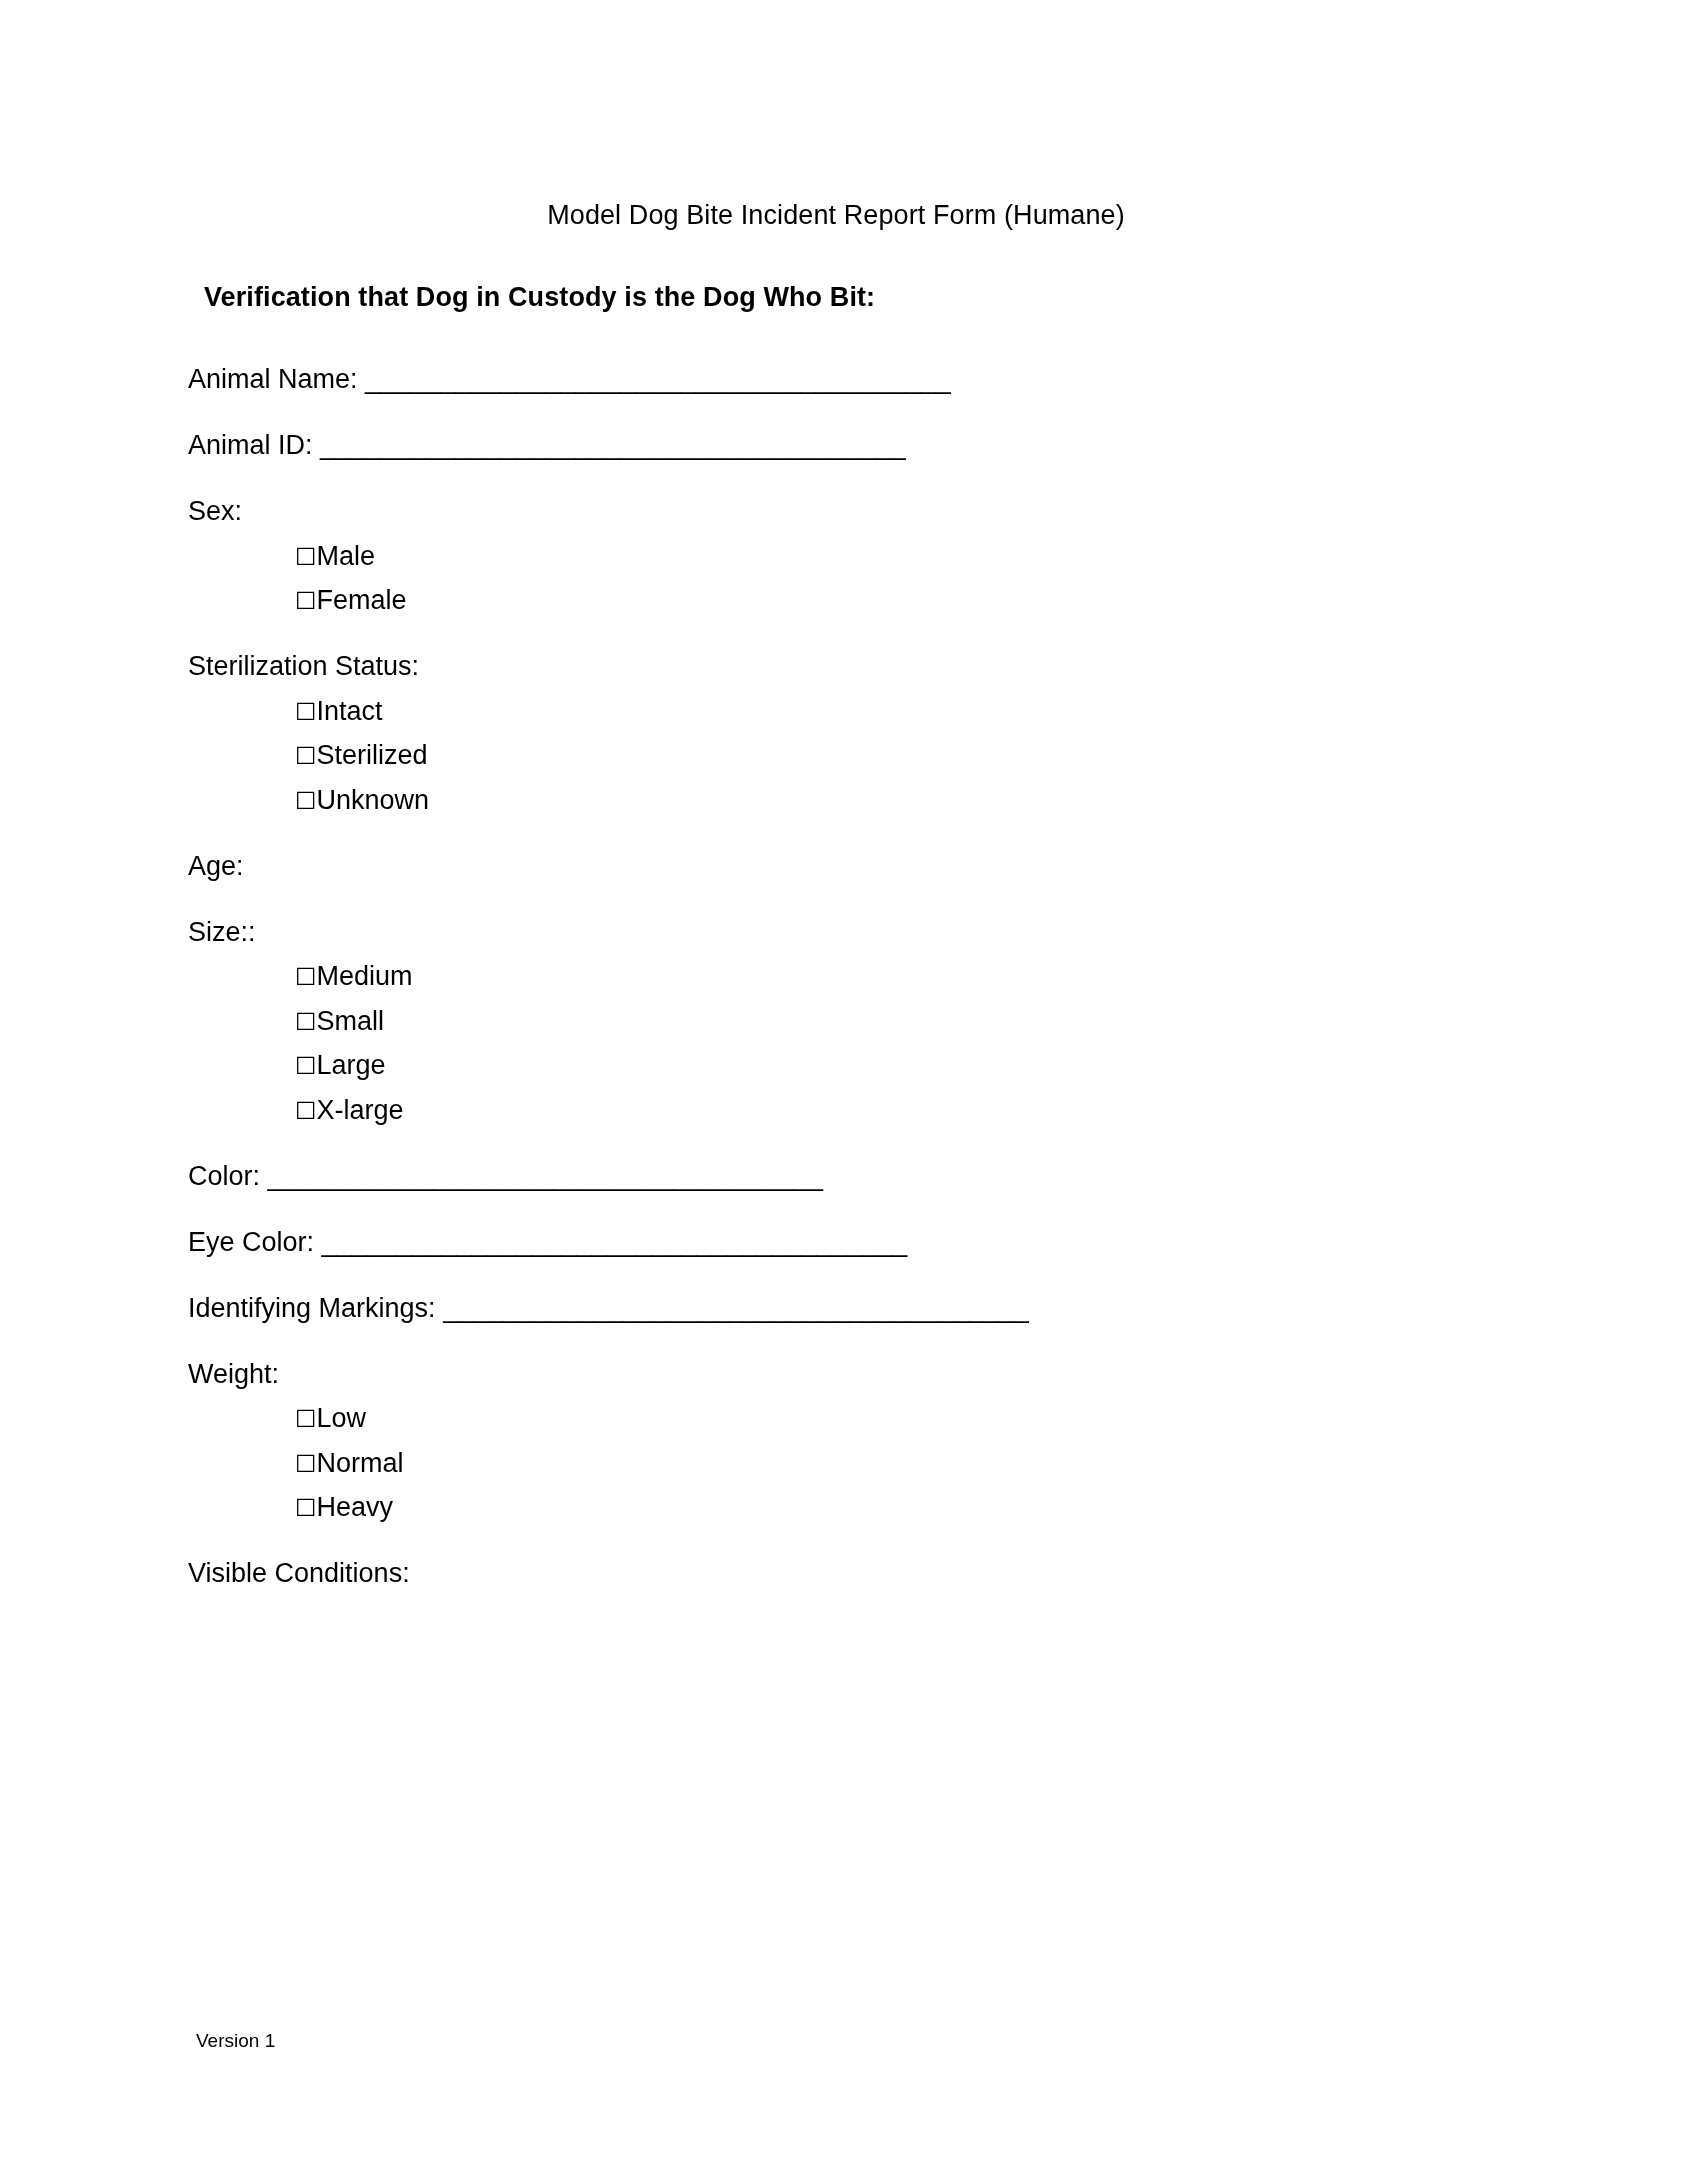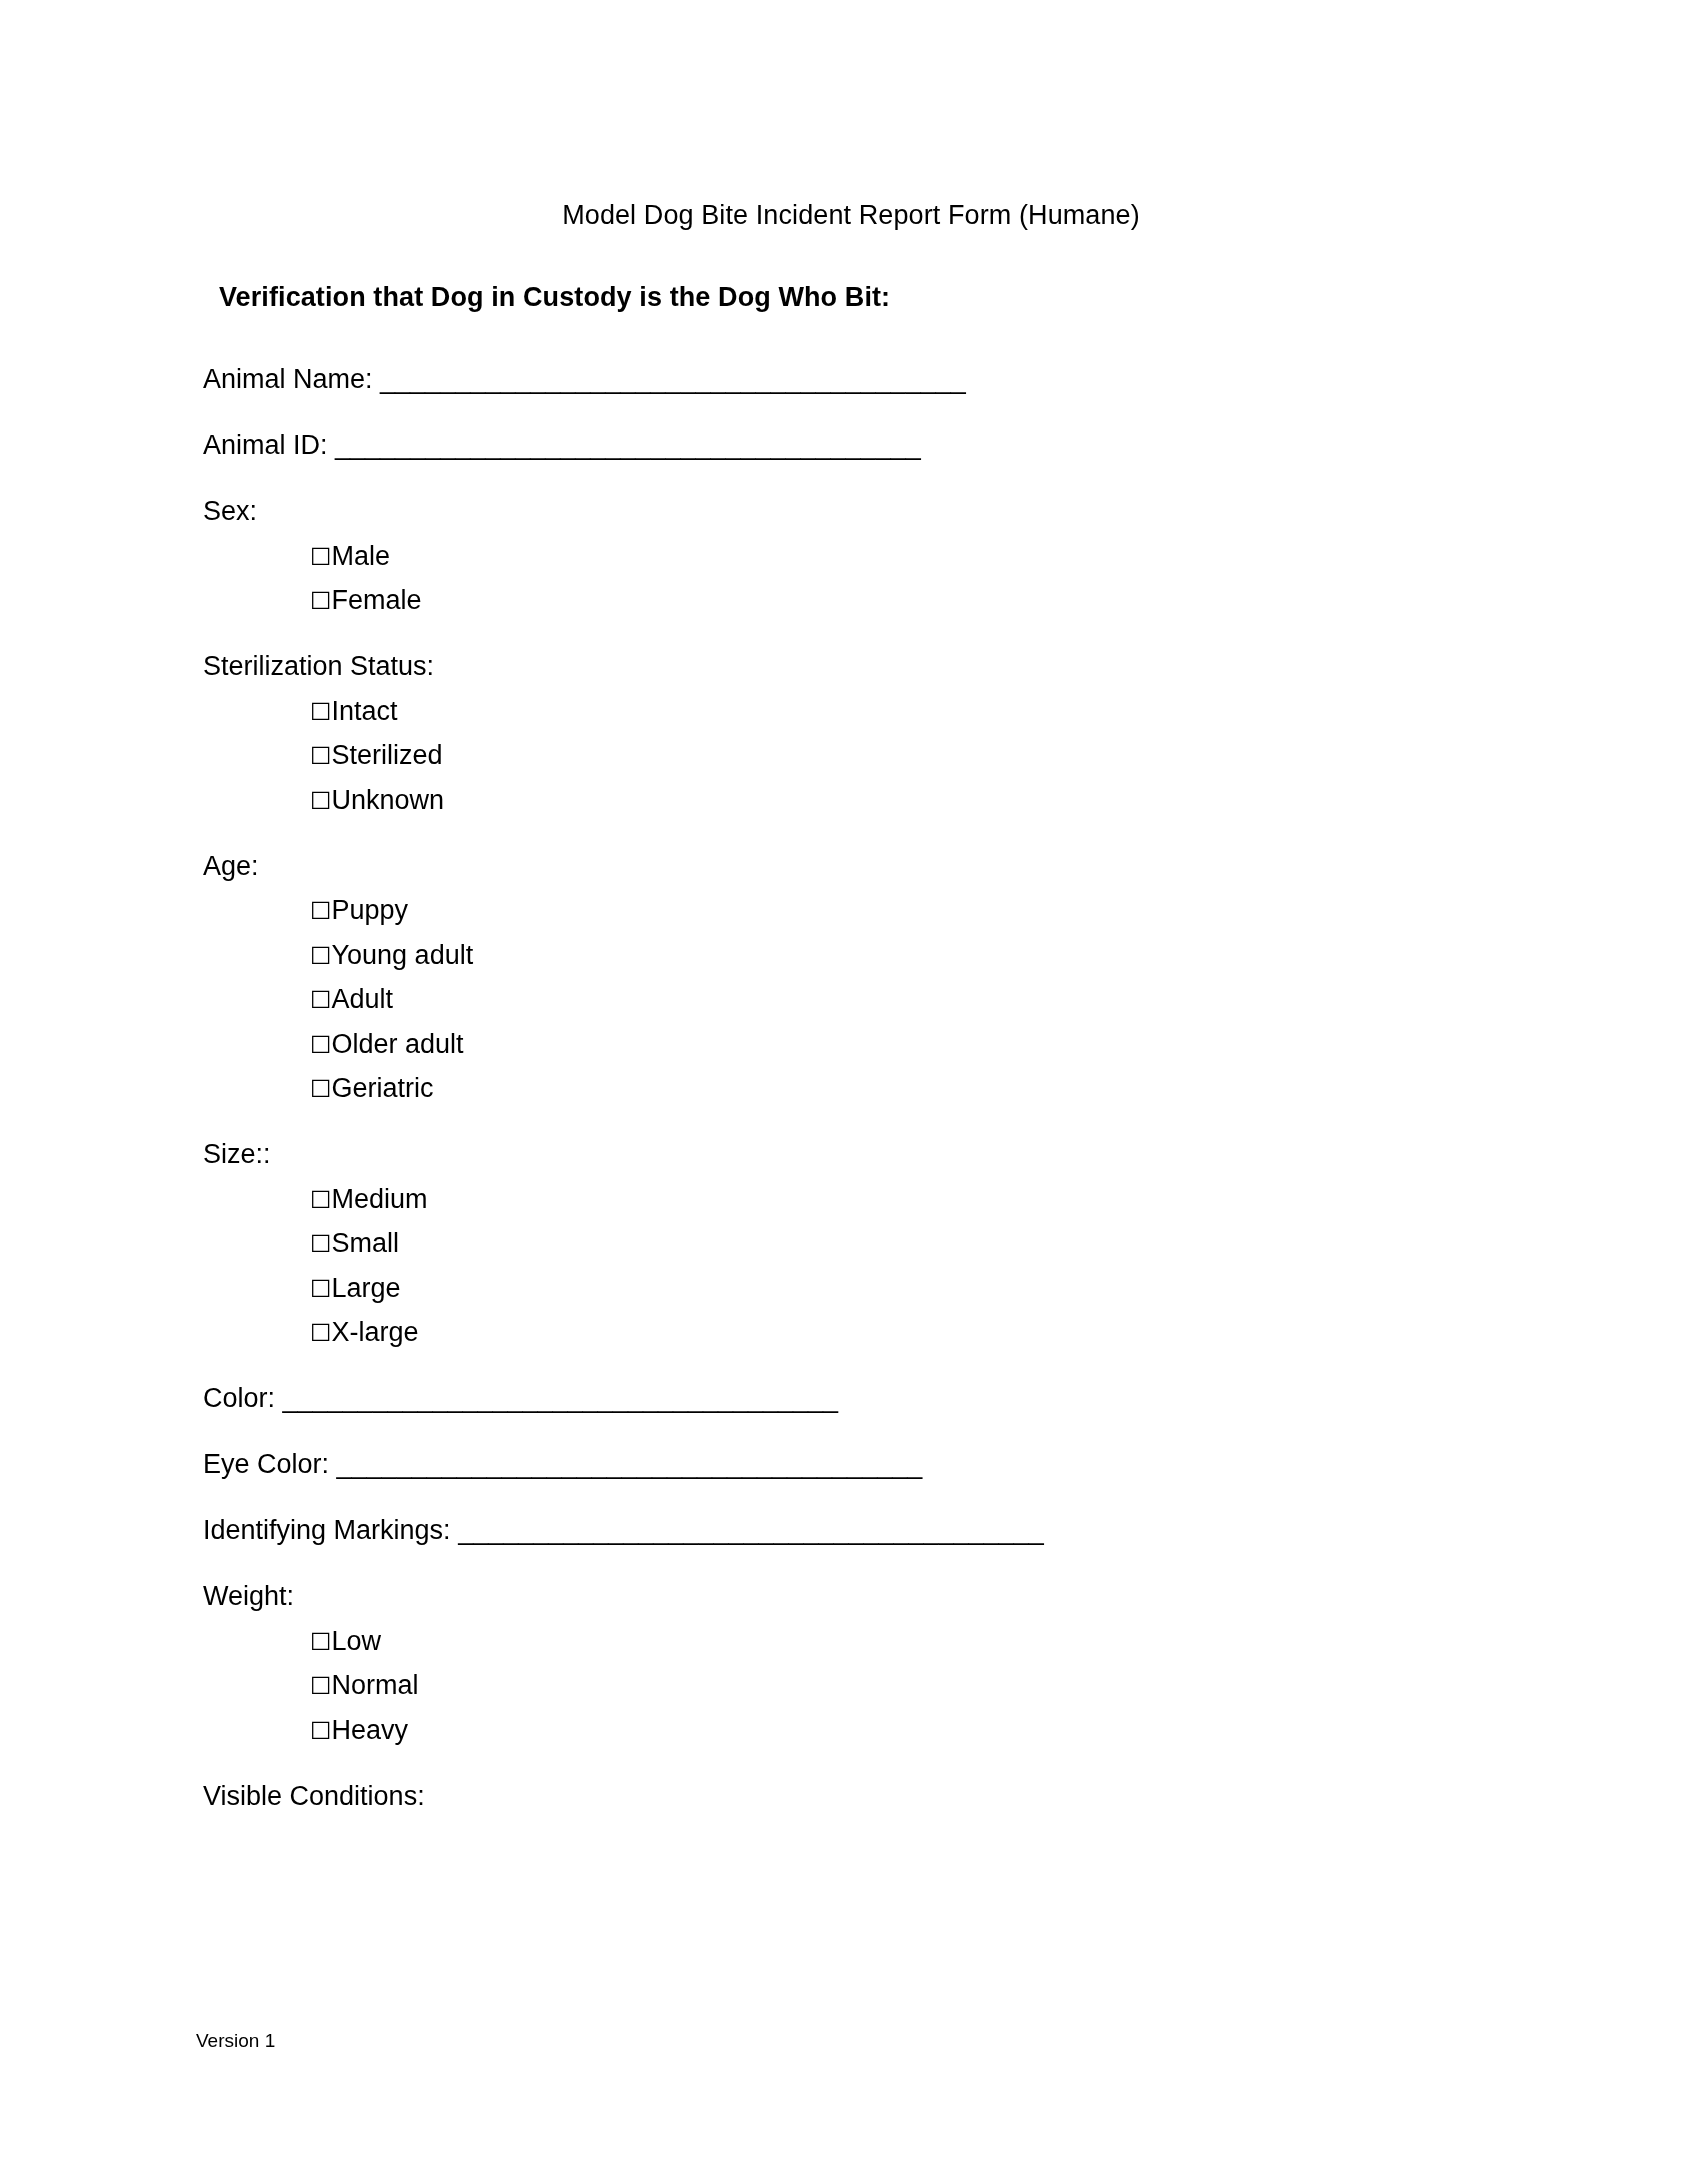--- a/index.html
+++ b/index.html
@@ -16,21 +16,21 @@
     background: #ffffff;
     box-sizing: border-box;
     font-family: "Liberation Sans", sans-serif;
     color: #000000;
     overflow: hidden;
   }
 
   
   .content {
     position: absolute;
-    left: 203px;
+    left: 188px;
     top: 0;
     width: 1296px;
   }
 
   .doc-title {
     text-align: center;
     font-size: 27px;
     line-height: 1.0;
     font-weight: normal;
     margin: 0;
@@ -120,27 +120,20 @@
     </ul>
 
     <div class="group-label">Sterilization Status:</div>
     <ul class="option-list">
       <li class="option-row"><span class="checkbox-glyph">☐</span><span>Intact</span></li>
       <li class="option-row"><span class="checkbox-glyph">☐</span><span>Sterilized</span></li>
       <li class="option-row"><span class="checkbox-glyph">☐</span><span>Unknown</span></li>
     </ul>
 
     <div class="group-label">Age:</div>
-    <ul class="option-list">
-      <li class="option-row"><span class="checkbox-glyph">☐</span><span>Puppy</span></li>
-      <li class="option-row"><span class="checkbox-glyph">☐</span><span>Young adult</span></li>
-      <li class="option-row"><span class="checkbox-glyph">☐</span><span>Adult</span></li>
-      <li class="option-row"><span class="checkbox-glyph">☐</span><span>Older adult</span></li>
-      <li class="option-row"><span class="checkbox-glyph">☐</span><span>Geriatric</span></li>
-    </ul>
 
     <div class="group-label">Size::</div>
     <ul class="option-list">
       <li class="option-row"><span class="checkbox-glyph">☐</span><span>Medium</span></li>
       <li class="option-row"><span class="checkbox-glyph">☐</span><span>Small</span></li>
       <li class="option-row"><span class="checkbox-glyph">☐</span><span>Large</span></li>
       <li class="option-row"><span class="checkbox-glyph">☐</span><span>X-large</span></li>
     </ul>
 
     <div class="field-row"><span>Color: </span><span class="blank">_____________________________________</span></div>

